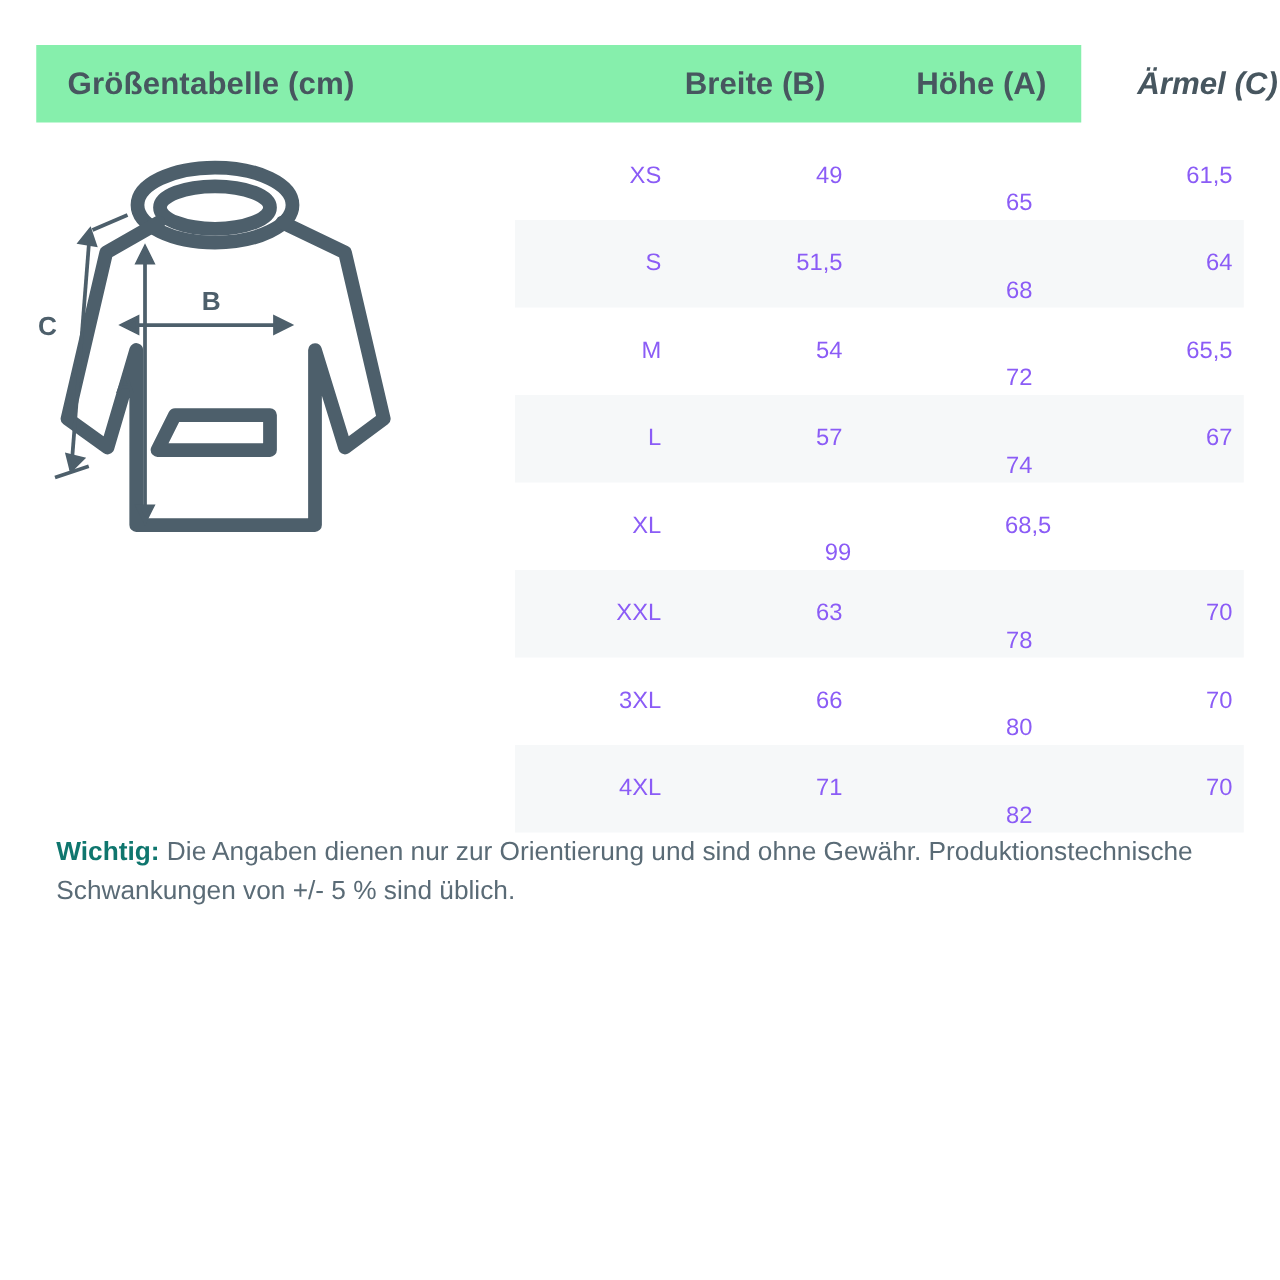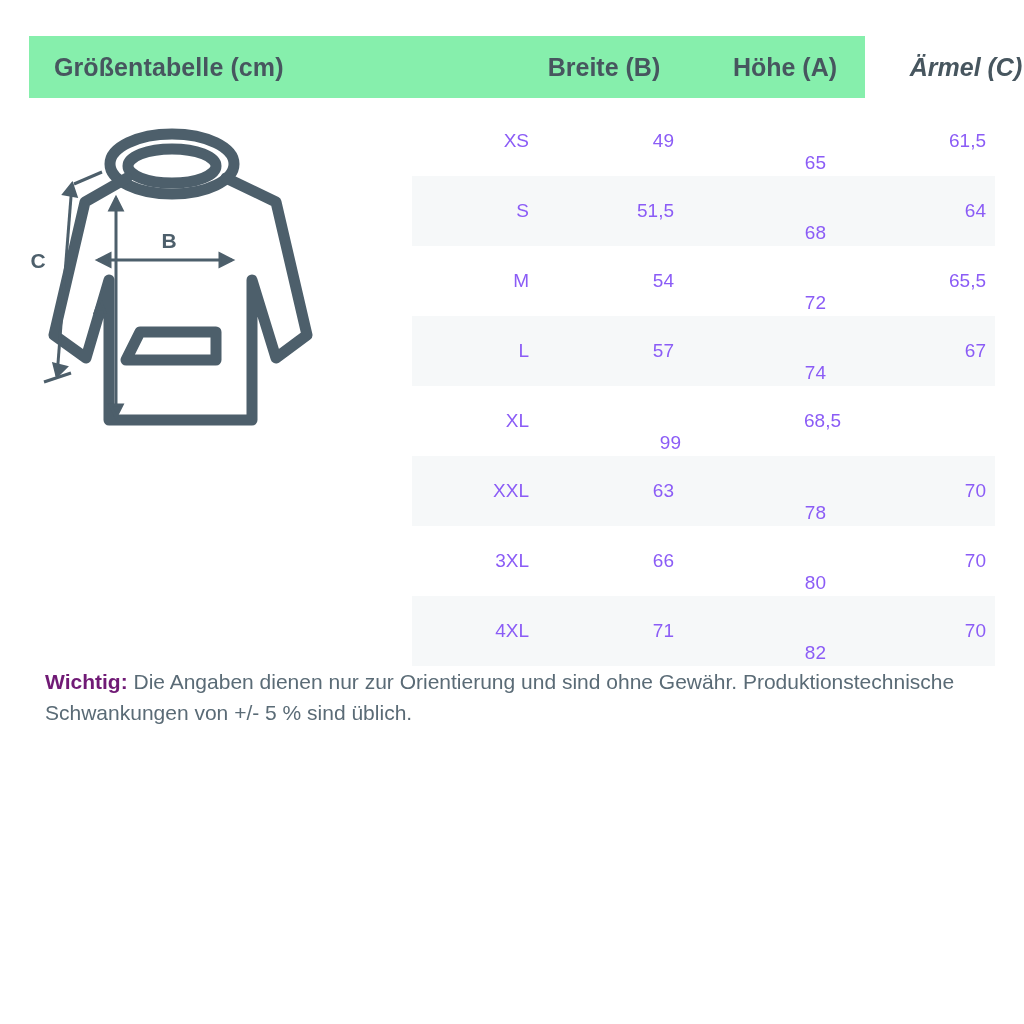--- a/index.html
+++ b/index.html
@@ -93,21 +93,21 @@
     position: absolute;
     left: 45px;
     top: 666px;
     width: 940px;
     font-size: 21px;
     line-height: 31px;
     color: #5a6b76;
   }
   .note b {
     font-weight: bold;
-    color: #701a75;
+    color: #0f766e;
   }
 </style>
 </head>
 <body>
 
 <div class="sheet">
 
   <div class="header-row">
     <div class="header-title">Größentabelle (cm)</div>
     <div class="header-col c1">Breite (B)</div>

